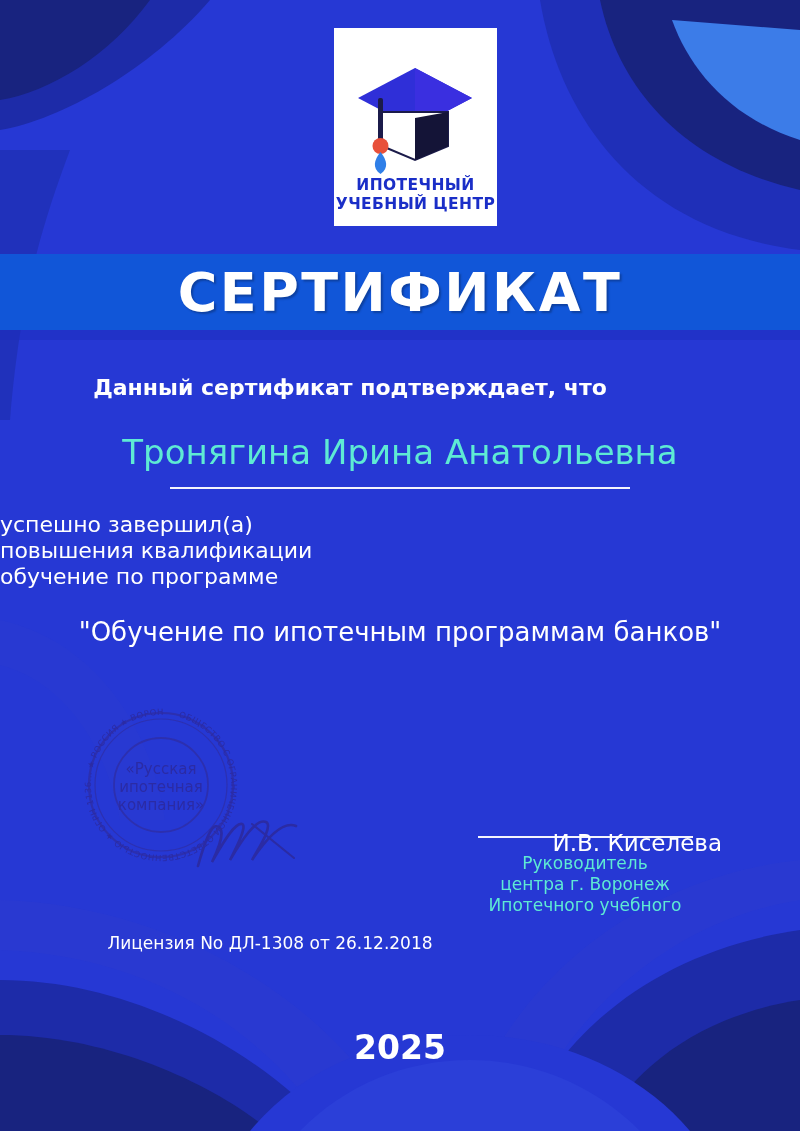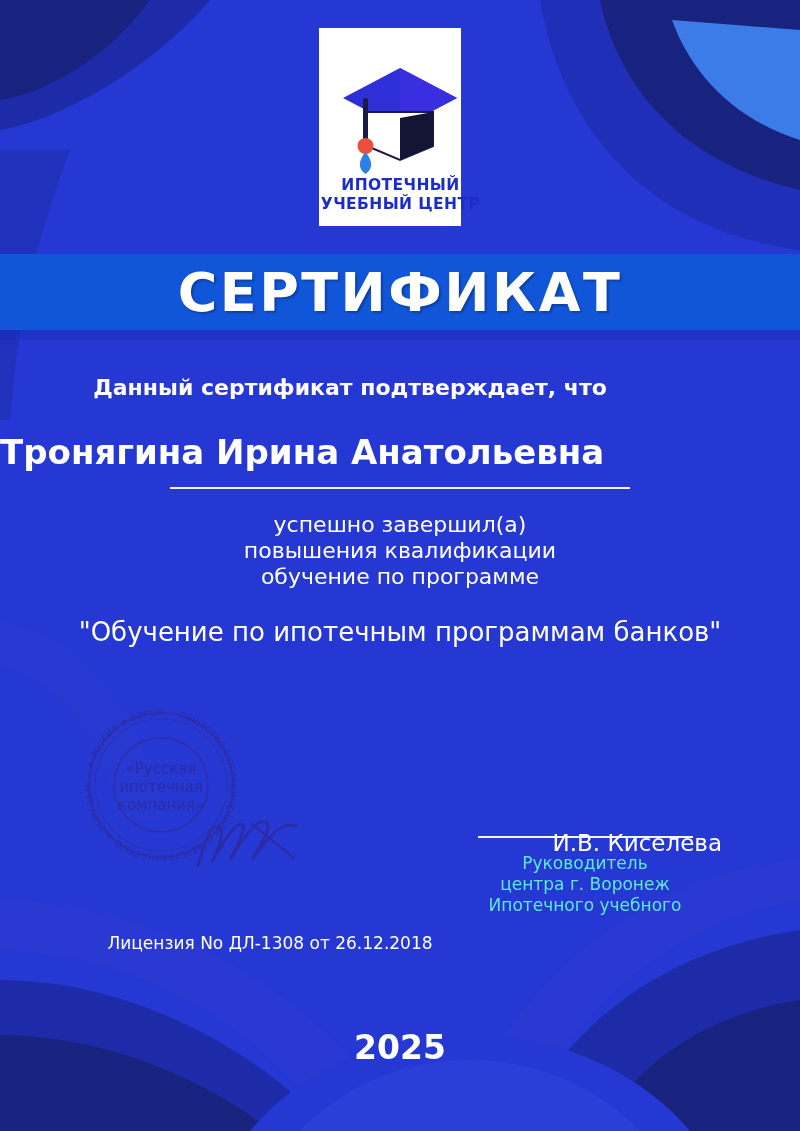--- a/index.html
+++ b/index.html
@@ -21,23 +21,23 @@
     overflow: hidden;
   }
 
   
   .bg-layer { position: absolute; inset: 0; overflow: hidden; }
   .bg-svg { position: absolute; top: 0; left: 0; width: 800px; height: 1131px; }
 
   
   .logo-box {
     position: absolute;
-    left: 319px;
+    left: 334px;
     top: 28px;
-    width: 142px;
+    width: 163px;
     height: 198px;
     background: #ffffff;
     z-index: 5;
   }
   .logo-cap { position: absolute; left: 0; top: 0; width: 163px; height: 150px; }
   .logo-text {
     position: absolute;
     left: 0;
     top: 148px;
     width: 163px;
@@ -87,39 +87,39 @@
     width: 700px;
     text-align: center;
     color: #ffffff;
     font-size: 22px;
     font-weight: bold;
   }
   .recipient {
     position: absolute;
     top: 432px;
     width: 800px;
-    text-align: left;
-    color: #ffffff;
+    text-align: center;
+    color: #5eead4;
     font-size: 34px;
-    font-weight: bold;
+    font-weight: normal;
   }
   .recipient-rule {
     position: absolute;
     top: 487px;
     left: 170px;
     width: 460px;
     height: 2px;
     background: #ffffff;
     opacity: .95;
   }
   .program-intro {
     position: absolute;
     top: 512px;
     width: 800px;
-    text-align: center;
+    text-align: left;
     color: #ffffff;
     font-size: 22px;
     line-height: 26px;
   }
   .program-title {
     position: absolute;
     top: 617px;
     width: 800px;
     text-align: center;
     color: #ffffff;

